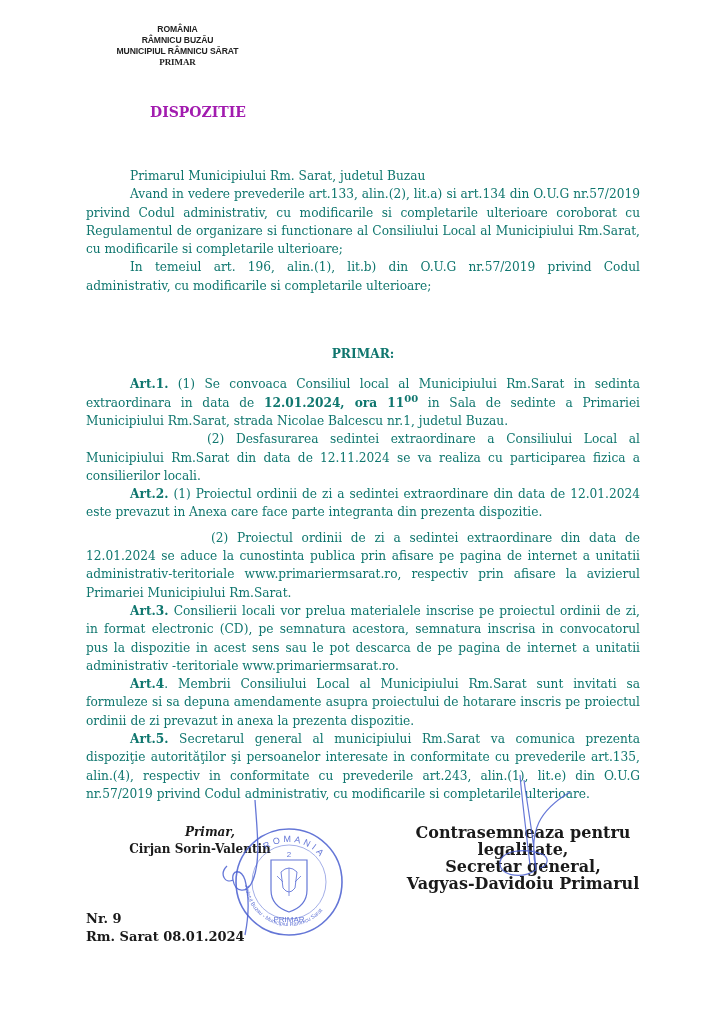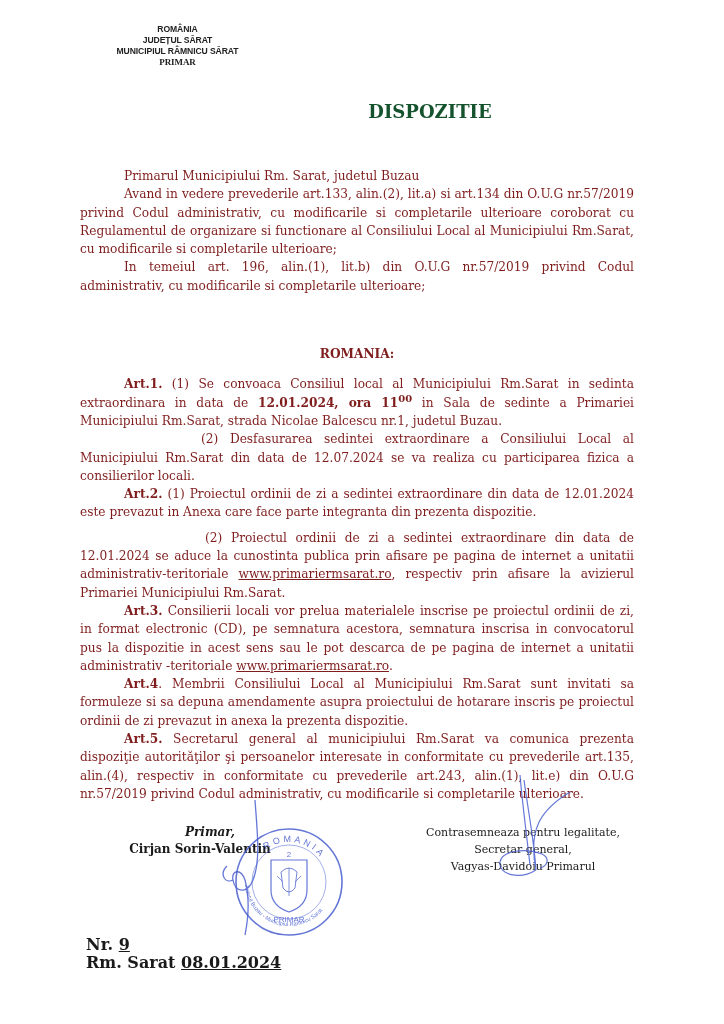--- a/index.html
+++ b/index.html
@@ -3,72 +3,72 @@
 <meta charset="utf-8">
 <style>
   html, body { margin: 0; padding: 0; background: #ffffff; }
   body { width: 724px; height: 1024px; position: relative; overflow: hidden; color: #1a1a1a; }
   .page { position: absolute; left: 0; top: 0; width: 608px; height: 1024px; background: #fff; }
 
   .hdr { position: absolute; left: 90px; top: 24px; width: 175px; text-align: center;
          font-family: "Liberation Sans", sans-serif; font-size: 8.6px; line-height: 11px; font-weight: bold; letter-spacing: -0.1px; color: #222; }
   .hdr .primar { font-family: "Liberation Serif", serif; font-size: 9px; }
 
-  .title { position: absolute; left: 150px; top: 104px; width: 560px; text-align: center;
-           font-family: "DejaVu Serif", serif; font-weight: bold; font-size: 18px; line-height: 16px; color: #14532d; }
+  .title { position: absolute; left: 150px; top: 104px; width: 560px; 
+           font-family: "DejaVu Serif", serif; font-weight: bold; font-size: 14px; line-height: 16px; color: #a21caf; }
 
-  .body { position: absolute; left: 80px; top: 167px; width: 554px;
-          font-family: "DejaVu Serif", serif; font-size: 12.2px; line-height: 18.3px; color: #7f1d1d; text-align: justify; }
+  .body { position: absolute; left: 86px; top: 167px; width: 554px;
+          font-family: "DejaVu Serif", serif; font-size: 12.2px; line-height: 18.3px; color: #0f766e; text-align: justify; }
   .body p { margin: 0; }
   .ind { text-indent: 44px; }
   .ind2 { text-indent: 121px; }
   .ind3 { text-indent: 125px; }
   .gap-dispun { height: 50px; }
   .dispun { text-align: center; font-weight: bold; margin: 0 0 12px 0 !important; }
   b { font-weight: bold; }
-  .u { text-decoration: underline; }
+  .u { }
   sup { font-size: 10px; line-height: 0; }
 
   .sig-left { position: absolute; left: 100px; top: 824px; width: 200px; text-align: center;
               font-family: "DejaVu Serif", serif; font-weight: bold; font-size: 12px; line-height: 17px; }
   .sig-left .l1 { text-align: center; padding-left: 20px; font-style: italic; }
   .sig-right { position: absolute; left: 380px; top: 824px; width: 286px; text-align: center;
-               font-family: "DejaVu Serif", serif; font-weight: normal; font-size: 11px; line-height: 17px; }
-  .nr { position: absolute; left: 86px; top: 936px; font-family: "DejaVu Serif", serif; font-weight: bold; font-size: 16px; line-height: 18px; }
+               font-family: "DejaVu Serif", serif; font-weight: bold; font-size: 16px; line-height: 17px; }
+  .nr { position: absolute; left: 86px; top: 910px; font-family: "DejaVu Serif", serif; font-weight: bold; font-size: 13px; line-height: 18px; }
 
   .stamp { position: absolute; left: 233px; top: 826px; width: 112px; height: 112px; }
   .sig1 { position: absolute; left: 205px; top: 800px; width: 70px; height: 140px; }
   .sig2 { position: absolute; left: 470px; top: 770px; width: 120px; height: 110px; }
 </style>
 </head>
 <body>
 
 <div class="page">
 
   <div class="hdr">
     <div>ROMÂNIA</div>
-    <div>JUDEȚUL SĂRAT</div>
+    <div>RÂMNICU BUZĂU</div>
     <div>MUNICIPIUL RÂMNICU SĂRAT</div>
     <div class="primar">PRIMAR</div>
   </div>
 
   <div class="title">
     <div>DISPOZITIE</div>
   </div>
 
   <div class="body">
     <p class="ind">Primarul Municipiului Rm. Sarat, judetul Buzau</p>
     <p class="ind">Avand in vedere prevederile art.133, alin.(2), lit.a) si art.134 din O.U.G nr.57/2019 privind Codul administrativ, cu modificarile si completarile ulterioare coroborat cu Regulamentul de organizare si functionare al Consiliului Local al Municipiului Rm.Sarat, cu modificarile si completarile ulterioare;</p>
     <p class="ind">In temeiul art. 196, alin.(1), lit.b) din O.U.G nr.57/2019 privind Codul administrativ, cu modificarile si completarile ulterioare;</p>
 
     <div class="gap-dispun"></div>
-    <p class="dispun">ROMANIA:</p>
+    <p class="dispun">PRIMAR:</p>
 
     <p class="ind"><b>Art.1.</b><span> (1) Se convoaca Consiliul local al Municipiului Rm.Sarat in sedinta extraordinara in data de </span><b><span>12.01.2024, ora 11</span><sup>00</sup></b><span> in Sala de sedinte a Primariei Municipiului Rm.Sarat, strada Nicolae Balcescu nr.1, judetul Buzau.</span></p>
-    <p class="ind2">(2) Desfasurarea sedintei extraordinare a Consiliului Local al Municipiului Rm.Sarat din data de 12.07.2024 se va realiza cu participarea fizica a consilierilor locali.</p>
+    <p class="ind2">(2) Desfasurarea sedintei extraordinare a Consiliului Local al Municipiului Rm.Sarat din data de 12.11.2024 se va realiza cu participarea fizica a consilierilor locali.</p>
 
     <p class="ind"><b>Art.2.</b><span> (1) Proiectul ordinii de zi a sedintei extraordinare din data de 12.01.2024 este prevazut in Anexa care face parte integranta din prezenta dispozitie.</span></p>
     <p class="ind3" style="margin-top:7px;"><span>(2)  Proiectul ordinii de zi a sedintei extraordinare din data de 12.01.2024 se aduce la cunostinta publica prin afisare pe pagina de internet a unitatii administrativ-teritoriale </span><span class="u">www.primariermsarat.ro</span><span>, respectiv prin afisare la avizierul Primariei Municipiului Rm.Sarat.</span></p>
 
     <p class="ind"><b>Art.3.</b><span> Consilierii locali vor prelua materialele inscrise pe proiectul ordinii de zi, in format electronic (CD), pe semnatura acestora, semnatura inscrisa in convocatorul pus la dispozitie in acest sens sau le pot descarca de pe pagina de internet a unitatii administrativ -teritoriale </span><span class="u">www.primariermsarat.ro</span><span>.</span></p>
 
     <p class="ind"><b>Art.4</b><span>. Membrii Consiliului Local al Municipiului Rm.Sarat sunt invitati sa formuleze si sa depuna amendamente asupra proiectului de hotarare inscris pe proiectul ordinii de zi prevazut in anexa la prezenta dispozitie.</span></p>
 
     <p class="ind"><b>Art.5.</b><span> Secretarul general al municipiului Rm.Sarat va comunica prezenta dispoziţie autorităţilor şi persoanelor interesate in conformitate cu prevederile art.135, alin.(4), respectiv in conformitate cu prevederile art.243, alin.(1), lit.e) din O.U.G nr.57/2019 privind Codul administrativ, cu modificarile si completarile ulterioare.</span></p>
   </div>

